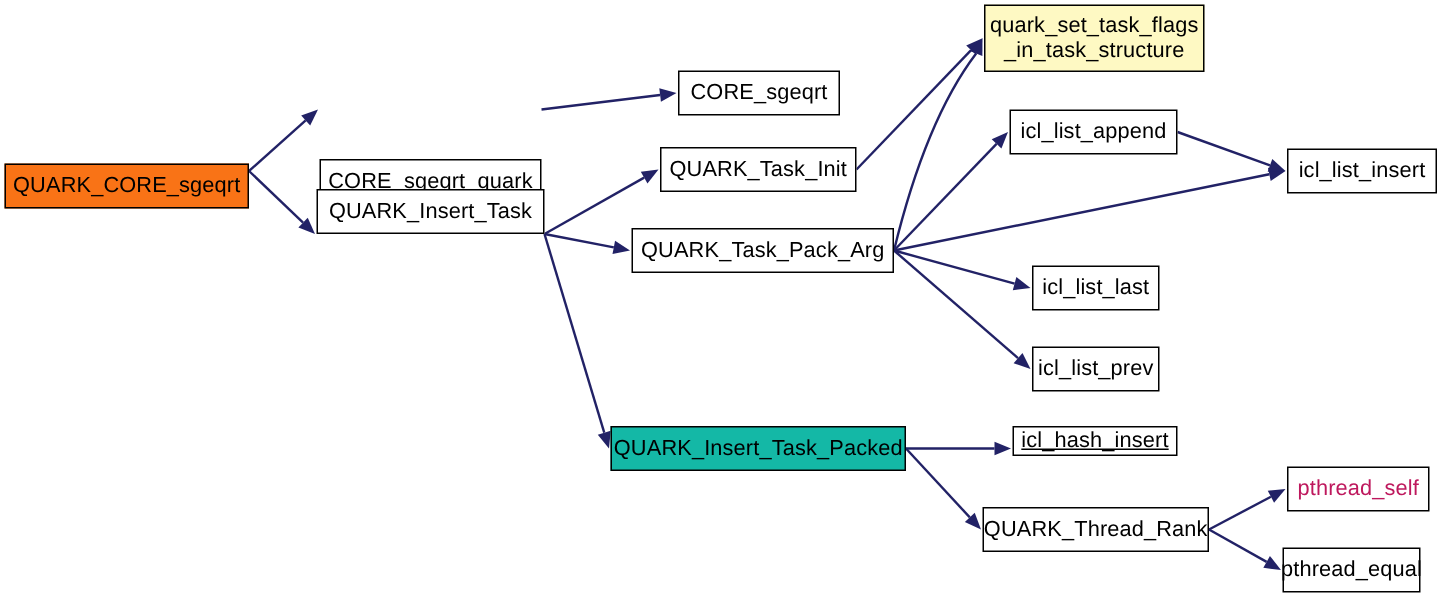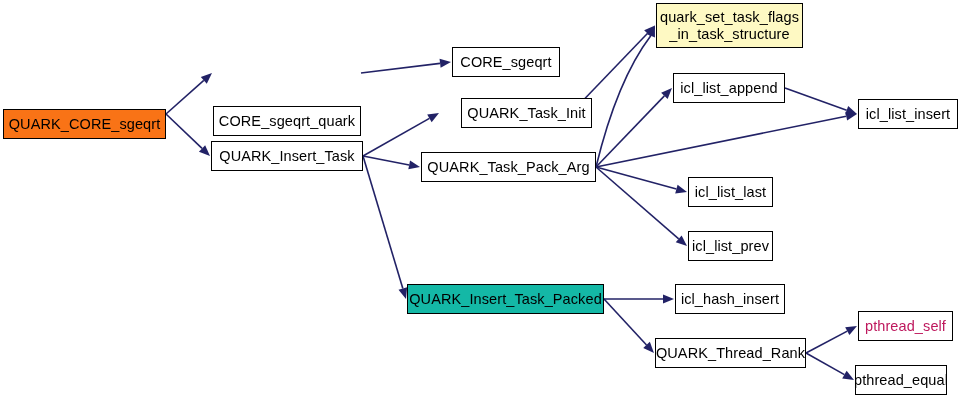--- a/index.html
+++ b/index.html
@@ -115,28 +115,28 @@
         <path d="M 806 353 L 847.2783329201823 331.1467649246094" stroke="#222266" stroke-width="1.6" fill="none"></path>
         <polygon points="857,326 849.3838276620679,335.12381054817115 845.1728381782966,327.1697193010476" fill="#222266"></polygon>
       </g>
       <g>
         <path d="M 806 353 L 844.4126690916299 374.60712636404185" stroke="#222266" stroke-width="1.6" fill="none"></path>
         <polygon points="854,380 842.2064935132835,378.5292162811023 846.6188446699764,370.68503644698137" fill="#222266"></polygon>
       </g>
     </svg>
 <div class="node highlight" style="left: 3px; top: 109px; width: 163px; height: 30px; border-color: rgb(0, 0, 0); background: #f97316; color: rgb(0, 0, 0);"><span class="node-label">QUARK_CORE_sgeqrt</span></div>
     <div class="node" style="left: 213px; top: 58px; width: 148px; height: 30px; border-color: rgb(0, 0, 0); background: rgb(255, 255, 255); color: rgb(0, 0, 0); margin-top: 48px;"><span class="node-label">CORE_sgeqrt_quark</span></div>
-    <div class="node" style="left: 211px; top: 141px; width: 152px; height: 30px; border-color: rgb(0, 0, 0); background: rgb(255, 255, 255); color: rgb(0, 0, 0);"><span class="node-label">QUARK_Insert_Task</span></div>
+    <div class="node" style="left: 211px; top: 126px; width: 152px; height: 30px; border-color: rgb(0, 0, 0); background: rgb(255, 255, 255); color: rgb(0, 0, 0);"><span class="node-label">QUARK_Insert_Task</span></div>
     <div class="node" style="left: 452px; top: 47px; width: 108px; height: 30px; border-color: rgb(0, 0, 0); background: rgb(255, 255, 255); color: rgb(0, 0, 0);"><span class="node-label">CORE_sgeqrt</span></div>
-    <div class="node" style="left: 440px; top: 98px; width: 131px; height: 30px; border-color: rgb(0, 0, 0); background: rgb(255, 255, 255); color: rgb(0, 0, 0); margin-left: 21px;"><span class="node-label">QUARK_Task_Init</span></div>
+    <div class="node" style="left: 440px; top: 98px; width: 131px; height: 30px; border-color: rgb(0, 0, 0); background: rgb(255, 255, 255); color: rgb(0, 0, 0);"><span class="node-label">QUARK_Task_Init</span></div>
     <div class="node" style="left: 421px; top: 152px; width: 175px; height: 30px; border-color: rgb(0, 0, 0); background: rgb(255, 255, 255); color: rgb(0, 0, 0);"><span class="node-label">QUARK_Task_Pack_Arg</span></div>
     <div class="node" style="left: 407px; top: 284px; width: 197px; height: 30px; border-color: rgb(0, 0, 0); background: #14b8a6; color: rgb(0, 0, 0);"><span class="node-label">QUARK_Insert_Task_Packed</span></div>
     <div class="node" style="left: 656px; top: 3px; width: 147px; height: 45px; border-color: rgb(0, 0, 0); background: #fef9c3; color: rgb(0, 0, 0);"><span class="node-label">quark_set_task_flags
 _in_task_structure</span></div>
     <div class="node" style="left: 858px; top: 99px; width: 100px; height: 30px; border-color: rgb(0, 0, 0); background: rgb(255, 255, 255); color: rgb(0, 0, 0);"><span class="node-label">icl_list_insert</span></div>
     <div class="node" style="left: 673px; top: 73px; width: 112px; height: 30px; border-color: rgb(0, 0, 0); background: rgb(255, 255, 255); color: rgb(0, 0, 0);"><span class="node-label">icl_list_append</span></div>
     <div class="node" style="left: 688px; top: 177px; width: 85px; height: 30px; border-color: rgb(0, 0, 0); background: rgb(255, 255, 255); color: rgb(0, 0, 0);"><span class="node-label">icl_list_last</span></div>
     <div class="node" style="left: 688px; top: 231px; width: 85px; height: 30px; border-color: rgb(0, 0, 0); background: rgb(255, 255, 255); color: rgb(0, 0, 0); text-align: right;"><span class="node-label">icl_list_prev</span></div>
-    <div class="node" style="left: 675px; top: 284px; width: 110px; height: 30px; border-color: rgb(0, 0, 0); background: rgb(255, 255, 255); color: rgb(0, 0, 0);"><span class="node-label">icl_hash_insert</span></div>
+    <div class="node" style="left: 675px; top: 284px; width: 110px; height: 20px; border-color: rgb(0, 0, 0); background: rgb(255, 255, 255); color: rgb(0, 0, 0); text-decoration: underline;"><span class="node-label">icl_hash_insert</span></div>
     <div class="node" style="left: 655px; top: 338px; width: 151px; height: 30px; border-color: rgb(0, 0, 0); background: rgb(255, 255, 255); color: rgb(0, 0, 0);"><span class="node-label">QUARK_Thread_Rank</span></div>
     <div class="node" style="left: 858px; top: 311px; width: 95px; height: 30px; border-color: rgb(0, 0, 0); background: rgb(255, 255, 255); color: #be185d;"><span class="node-label">pthread_self</span></div>
     <div class="node" style="left: 855px; top: 365px; width: 92px; height: 30px; border-color: rgb(0, 0, 0); background: rgb(255, 255, 255); color: rgb(0, 0, 0);"><span class="node-label">pthread_equal</span></div>
   </div>
 
 </body></html>

